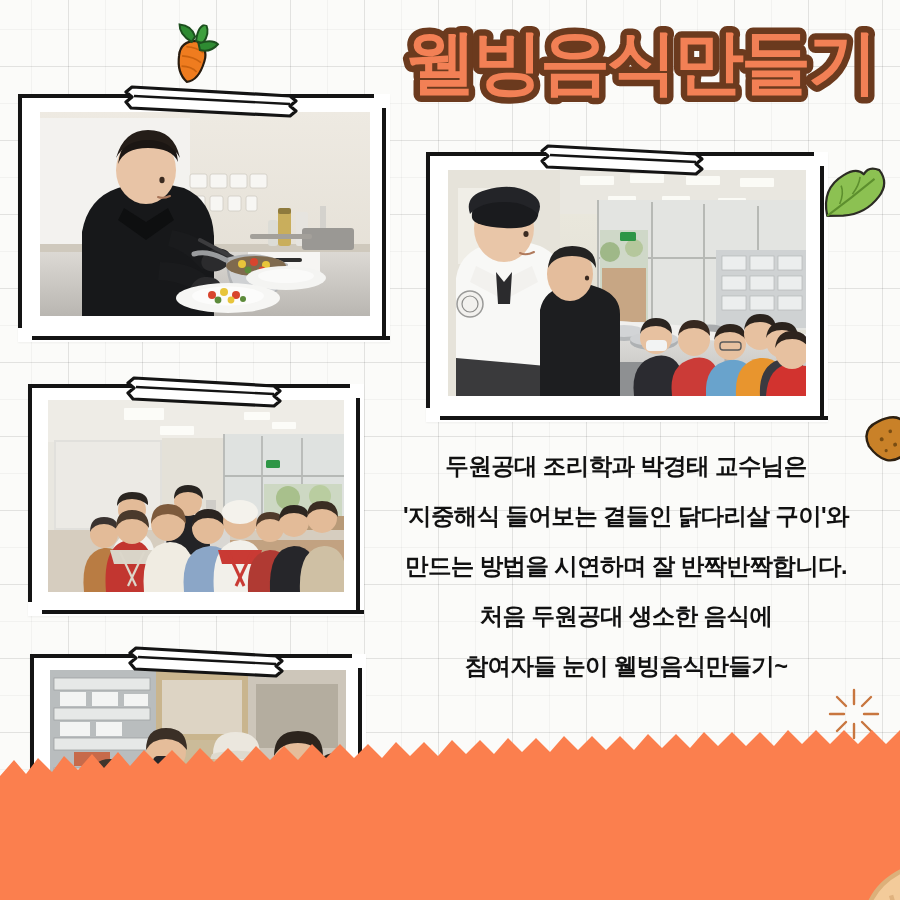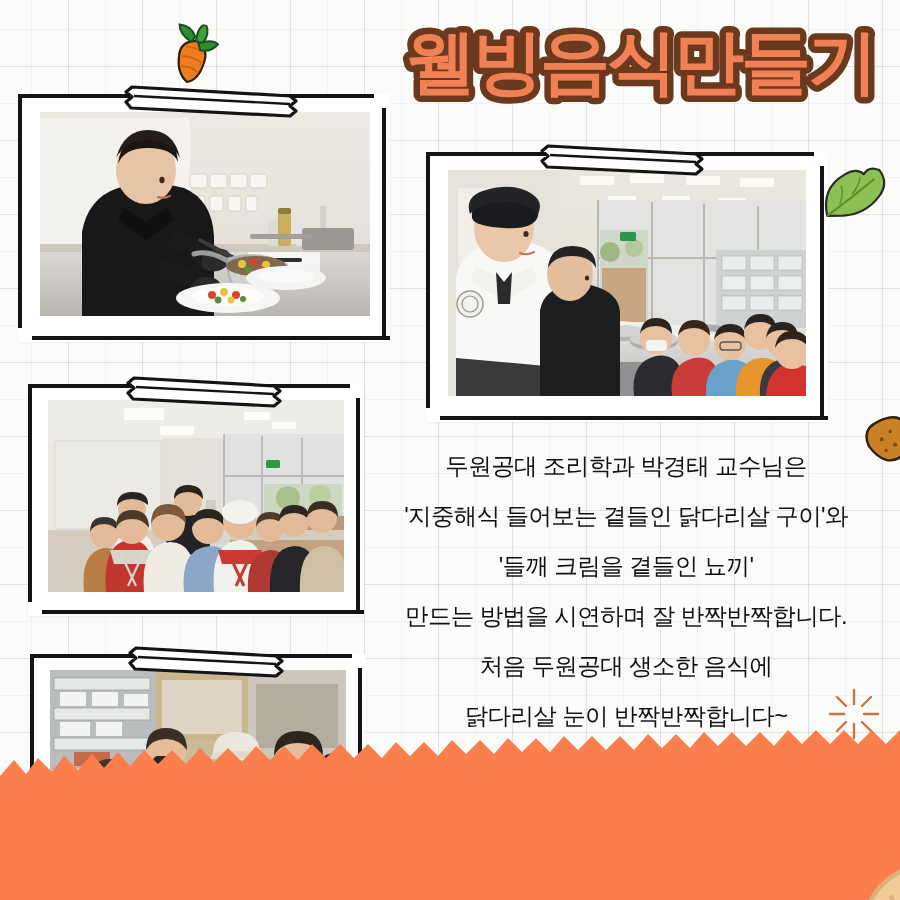--- a/index.html
+++ b/index.html
@@ -58,21 +58,21 @@
   
   .tape{position:absolute;z-index:40;}
   .tape svg{display:block;overflow:visible;}
 
   
   .copy{
     position:absolute;left:352px;top:444px;width:548px;z-index:20;
     text-align:center;color:#111;
   }
   .copy p{
-    margin:0 0 6px 0;font-size:23.5px;font-weight:normal;line-height:44px;
+    margin:0 0 6px 0;font-size:23.5px;font-weight:bold;line-height:44px;
     letter-spacing:-0.6px;white-space:nowrap;
   }
 
   
   .deco{position:absolute;z-index:25;}
   .deco svg{display:block;}
 
   
   .footer{
     position:absolute;left:0;bottom:0;width:900px;height:170px;z-index:35;
@@ -553,24 +553,23 @@
       <svg viewBox="0 0 160 40" width="160" height="40">
         <path d="M10 8 L4 13 L10 18 L4 23 L9 29 L150 36 L156 31 L150 26 L156 21 L150 16 L10 8 Z" fill="#ffffff" stroke="#141414" stroke-width="3.2" stroke-linejoin="round"></path>
         <line x1="12" y1="17" x2="150" y2="24" stroke="#141414" stroke-width="2.4"></line>
       </svg>
     </div>
   </div>
 
   <div class="copy">
     <p>두원공대 조리학과 박경태 교수님은</p>
     <p>'지중해식 들어보는 곁들인 닭다리살 구이'와</p>
-    <p>'들깨 크림을 곁들인 뇨끼'</p>
     <p>만드는 방법을 시연하며 잘 반짝반짝합니다.</p>
     <p>처음 두원공대 생소한 음식에</p>
-    <p>닭다리살 눈이 반짝반짝합니다~</p>
+    <p>참여자들 눈이 웰빙음식만들기~</p>
   </div>
 
   <div class="deco" style="left:163px;top:22px;width:56px;height:62px;transform:rotate(14deg);">
     <svg viewBox="0 0 56 62" width="56" height="62">
       <path d="M30 18 q14 4 13 18 q-1 20 -12 24 q-12 -6 -14 -24 q-2 -14 13 -18 Z" fill="#ef7c1f" stroke="#2a1d10" stroke-width="2.2"></path>
       <path d="M22 26 q10 -2 18 2" stroke="#c9620f" stroke-width="1.6" fill="none"></path>
       <path d="M20 36 q12 -2 20 2" stroke="#c9620f" stroke-width="1.6" fill="none"></path>
       <path d="M22 46 q10 -2 16 2" stroke="#c9620f" stroke-width="1.6" fill="none"></path>
       <path d="M26 20 q-14 -4 -16 -14 q12 -2 18 8 Z" fill="#2e8b32" stroke="#1d4f1f" stroke-width="2"></path>
       <path d="M30 18 q-2 -16 6 -18 q6 8 1 19 Z" fill="#3fa03f" stroke="#1d4f1f" stroke-width="2"></path>

